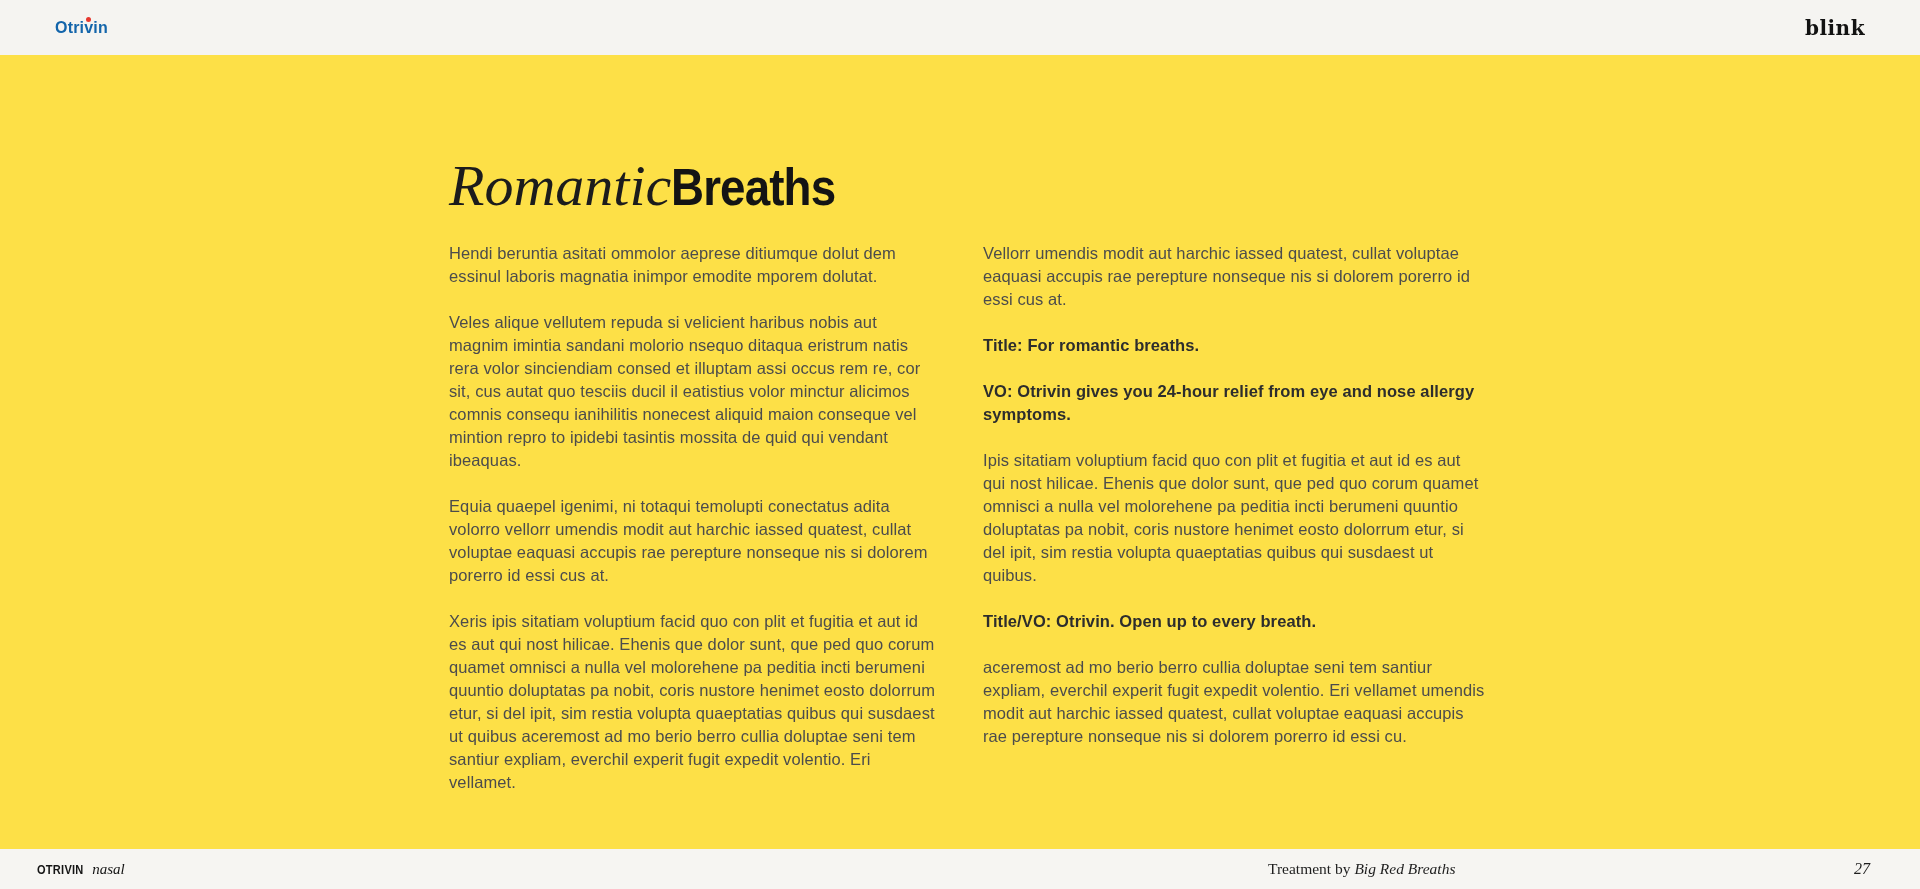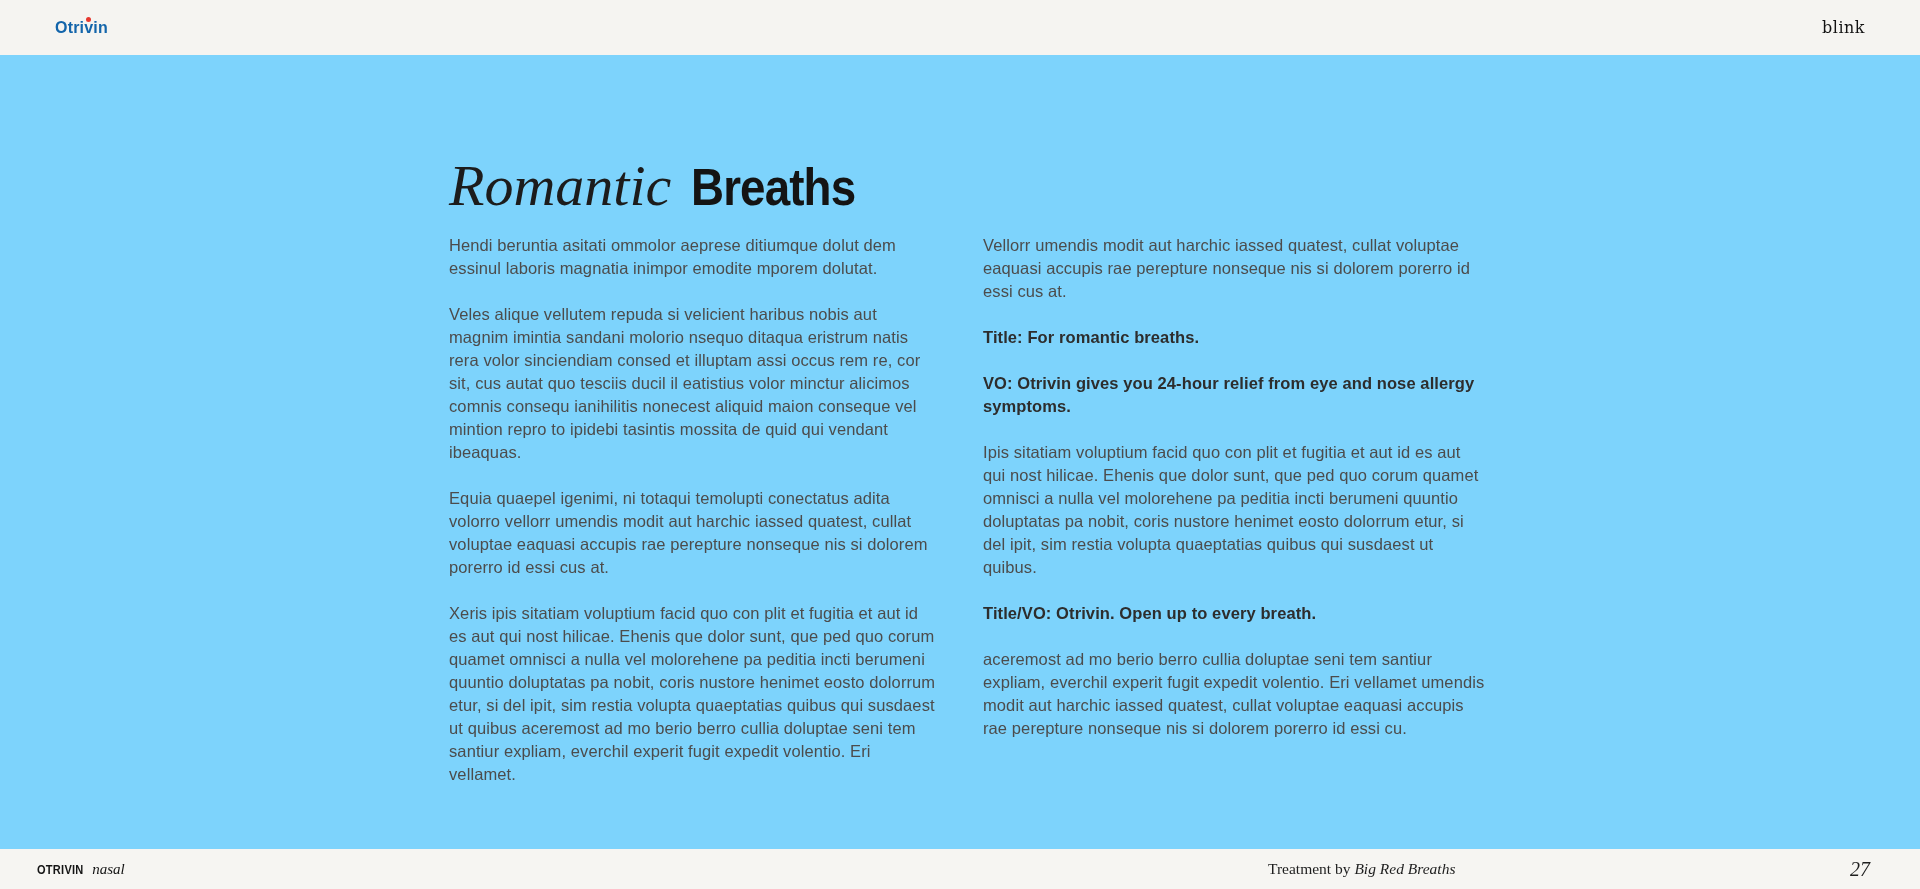--- a/index.html
+++ b/index.html
@@ -1,21 +1,21 @@
 <!DOCTYPE html>
 <html><head>
 <meta charset="utf-8">
 <style>
   * { margin: 0; padding: 0; box-sizing: border-box; }
   html, body { background: #d8d7d3; }
   .page {
     position: relative;
     width: 1920px;
     height: 889px;
-    background: #7dd3fc;
+    background: #fde047;
     font-family: "Liberation Sans", sans-serif;
     overflow: hidden;
   }
 
   
   .topbar {
     position: absolute;
     top: 0; left: 0; right: 0;
     height: 55px;
     background: #f5f4f1;
@@ -39,34 +39,34 @@
     position: absolute;
     top: -2px;
     left: 58%;
     width: 5px;
     height: 5px;
     border-radius: 50%;
     background: #e6372e;
   }
   .blink-logo {
     font-family: "DejaVu Serif", serif;
-    font-weight: 400;
-    font-size: 16px;
+    font-weight: 700;
+    font-size: 20px;
     letter-spacing: 0.5px;
     color: #121212;
   }
 
   
   .title {
     position: absolute;
     left: 449px;
     top: 152px;
     display: flex;
     align-items: baseline;
-    gap: 20px;
+    gap: 0;
     white-space: nowrap;
   }
   .title-italic {
     font-family: "Liberation Serif", serif;
     font-style: italic;
     font-weight: 400;
     font-size: 58px;
     color: #1c1c1c;
   }
   .title-bold {
@@ -79,21 +79,21 @@
     transform: scaleX(0.88);
     transform-origin: left bottom;
   }
 
   
   .col p {
     font-size: 16.5px;
     line-height: 23px;
     letter-spacing: 0.1px;
     color: #4c4c4c;
-    margin: 0 0 23px 0;
+    margin: 8px 0 23px 0;
   }
   .col p.bold {
     font-weight: 700;
     color: #2d2d2d;
   }
   .col-left {
     position: absolute;
     left: 449px;
     top: 234px;
     width: 488px;
@@ -149,21 +149,21 @@
   .footer-treatment .italic {
     font-style: italic;
   }
   .footer-page-number {
     position: absolute;
     right: 50px;
     top: 50%;
     transform: translateY(-50%);
     font-family: "Liberation Serif", serif;
     font-style: italic;
-    font-size: 20px;
+    font-size: 16px;
     color: #1e1e1e;
   }
 </style>
 </head>
 <body>
 
 <div class="page">
 
   <header class="topbar">
     <div class="otrivin-logo">

